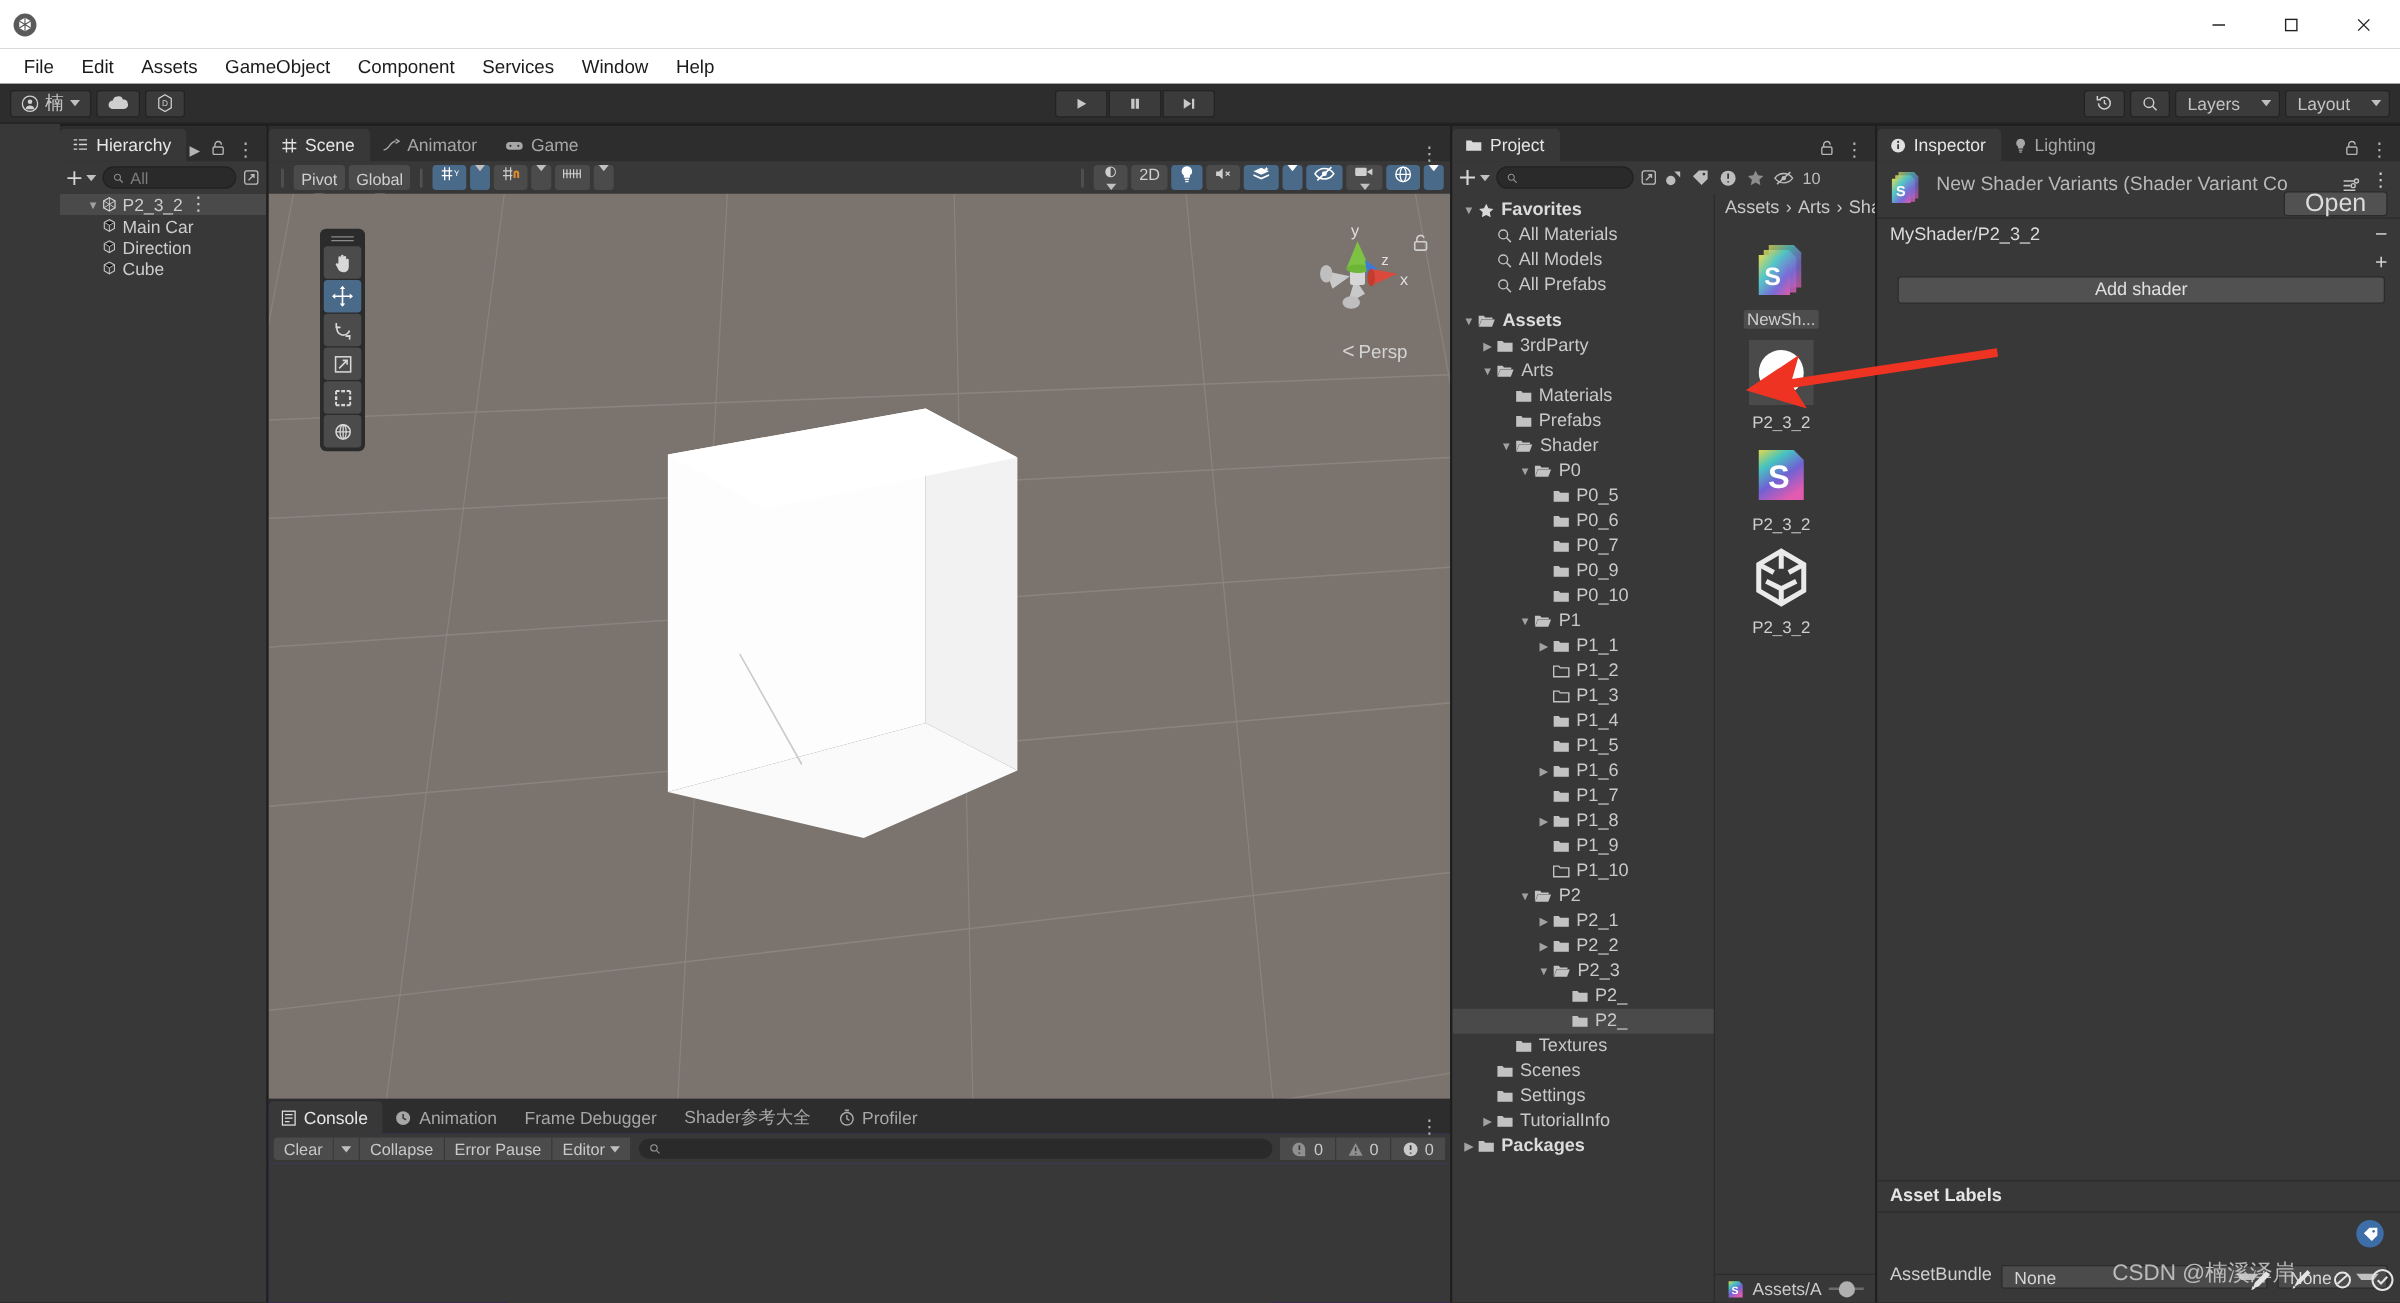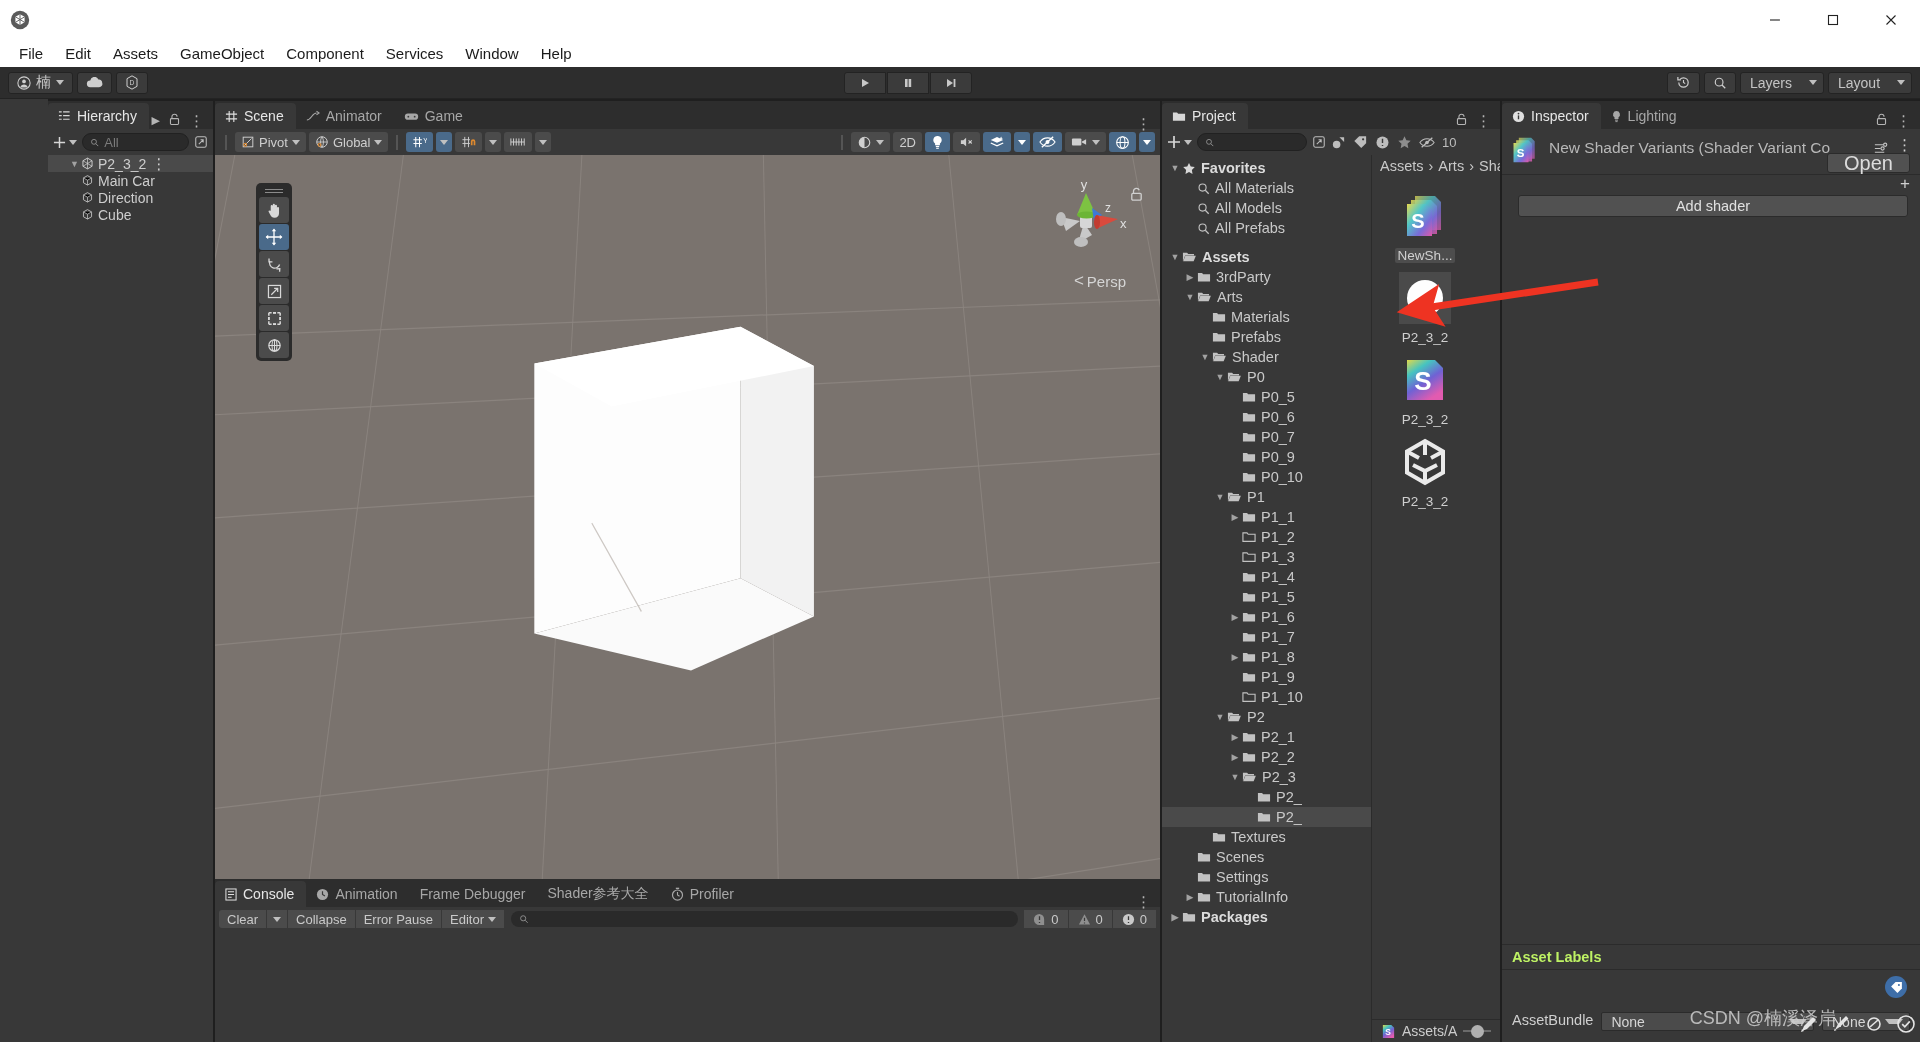--- a/index.html
+++ b/index.html
@@ -58,21 +58,21 @@
   .searchbox input { background:transparent; border:0; outline:0; color:#b7b7b7; font-size:13px; width:100%; font-family:inherit; }
   .searchbox input::placeholder { color:#7b7b7b; }
   .hier-body { flex:1; overflow:hidden; }
   .hrow { height:17px; display:flex; align-items:center; font-size:14px; color:#cdcdcd; white-space:nowrap; padding-left:3px; }
   .hrow.sel { background:#4a4a4a; }
   .tri { width:13px; flex:0 0 13px; display:flex; align-items:center; justify-content:center; color:#a2a2a2; font-size:9px; }
   .hrow .lbl { overflow:hidden; }
 
   
   .scene-toolbar { height:26px; background:#383838; display:flex; align-items:center; gap:3px; padding:0 5px; flex:0 0 26px; }
-  .sbtn { height:20px; background:#4b4b4b; border-radius:3px; display:flex; align-items:center; gap:4px; padding:0 6px; color:#cfcfcf; font-size:13px; }
+  .sbtn { height:20px; background:#4b4b4b; border-radius:3px; display:flex; align-items:center; gap:4px; padding:0 6px; color:#cfcfcf; font-size:13px;flex-direction:column; }
   .sbtn.blue { background:#4a6a8a; }
   .sep2 { width:2px; height:15px; border-left:1px solid #555; border-right:1px solid #555; margin:0 5px; }
   .scene-view { flex:1; position:relative; overflow:hidden; background:#7a736e; }
   .grid-svg { position:absolute; inset:0; width:100%; height:100%; }
   .tool-palette { position:absolute; left:41px; top:28px; width:36px; background:#2b2b2b; border-radius:5px; padding:3px; display:flex; flex-direction:column; gap:1px; }
   .tp-grip { height:10px; display:flex; flex-direction:column; justify-content:center; align-items:center; gap:2px; }
   .tp-grip i { display:block; width:18px; height:1px; background:#8b8b8b; }
   .tp-btn { height:26px; border-radius:3px; background:#4b4b4b; display:flex; align-items:center; justify-content:center; color:#d8d8d8; }
   .tp-btn.active { background:#4a6a8a; }
   .gizmo { position:absolute; right:30px; top:20px; width:86px; height:96px; }
@@ -113,21 +113,21 @@
 
   
   .insp-body { flex:1; overflow:hidden; display:flex; flex-direction:column; background:#383838; }
   .insp-header { height:46px; display:flex; align-items:flex-start; padding:6px 8px 0 8px; gap:9px; border-bottom:1px solid #2b2b2b; position:relative; }
   .insp-title { font-size:15.5px; color:#b8b8b8; padding-top:4px; white-space:nowrap; overflow:hidden; }
   .open-btn { position:absolute; right:10px; top:24px; height:20px; padding:0 16px; background:#515151; border:1px solid #2b2b2b; border-radius:3px; color:#dcdcdc; font-size:20px; display:flex; align-items:center; }
   .insp-row { height:26px; display:flex; align-items:center; padding:0 10px; font-size:14.5px; color:#dcdcdc; }
   .insp-row .rt { margin-left:auto; font-size:17px; color:#d0d0d0; }
   .addshader { margin:2px 12px 0 16px; height:22px; background:#515151; border:1px solid #2b2b2b; border-radius:3px; display:flex; align-items:center; justify-content:center; color:#e0e0e0; font-size:14.5px; }
   .insp-spacer { flex:1; }
-  .labels-head { height:26px; display:flex; align-items:center; padding:0 10px; font-weight:bold; font-size:14.5px; color:#bef264; border-top:1px solid #2b2b2b; border-bottom:1px solid #2b2b2b; }
+  .labels-head { height:26px; display:flex; align-items:center; padding:0 10px; font-weight:bold; font-size:14.5px; color:#e5e5e5; border-top:1px solid #2b2b2b; border-bottom:1px solid #2b2b2b; }
   .labels-area { height:42px; position:relative; }
   .tag-btn { position:absolute; right:13px; top:6px; width:22px; height:22px; border-radius:50%; background:#3e6ea8; display:flex; align-items:center; justify-content:center; }
   .ab-row { height:30px; display:flex; align-items:flex-start; padding:0 10px; gap:8px; }
   .ab-label { font-size:14.5px; color:#cfcfcf; }
   .ab-drop { height:19px; background:#4b4b4b; border:1px solid #2b2b2b; border-radius:2px; display:flex; align-items:center; padding:0 6px 0 9px; color:#d6d6d6; font-size:14px; }
   .ab-drop .cap { margin-left:auto; padding-left:10px; }
   .ab-main { flex:1; }
   .ab-sub { width:88px; }
 
   
@@ -1240,20 +1240,24 @@
                 <path d="M2 4h9M2 8h6M2 12h10" stroke="#c4c4c4" stroke-width="1.3"></path>
                 <circle cx="13" cy="4" r="1.7" fill="none" stroke="#c4c4c4" stroke-width="1.2"></circle>
                 <circle cx="10.2" cy="8" r="1.7" fill="none" stroke="#c4c4c4" stroke-width="1.2"></circle>
               </svg>
             <span class="kebab" style="margin-top:5px">⋮</span>
             <div class="open-btn">
               <span>Open</span>
             </div>
           </div>
 
+          <div class="insp-row">
+            <span>MyShader/P2_3_2</span>
+            <span class="rt">−</span>
+          </div>
           <div class="insp-row" style="height:18px;justify-content:flex-end">
             <span class="rt">+</span>
           </div>
           <div class="addshader">
             <span>Add shader</span>
           </div>
 
           <div class="insp-spacer"></div>
 
           <div class="labels-head">

